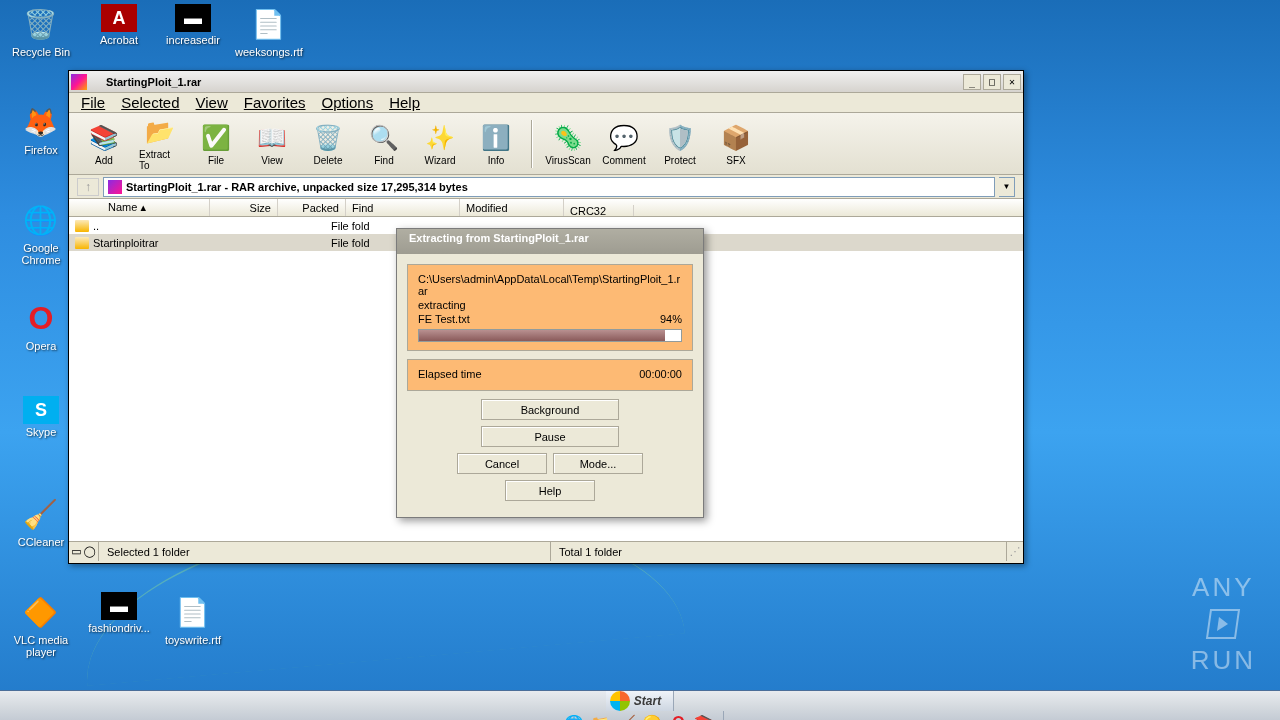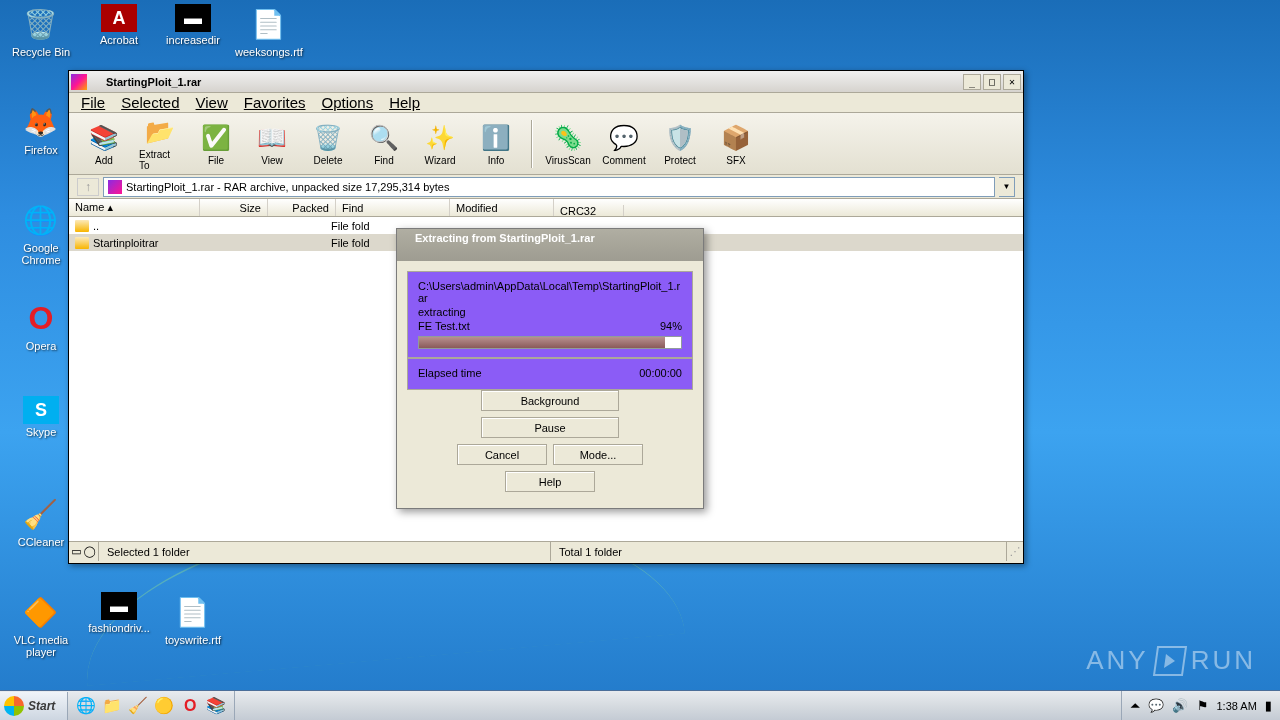--- a/index.html
+++ b/index.html
@@ -19,59 +19,59 @@
 .titlebar .tbtn { width: 18px; height: 16px; background: #ece9d8; border: 1px solid #aca899; font-size: 10px; display: flex; align-items: center; justify-content: center; cursor: pointer; font-family: monospace; }
 .menubar { height: 20px; background: #ece9d8; display: flex; align-items: center; padding: 0 4px; border-bottom: 1px solid #aca899; }
 .menubar .mi { font-size: 15px; padding: 2px 8px; cursor: pointer; text-decoration: underline; }
 .toolbar { height: 62px; background: linear-gradient(180deg, #f5f3eb, #e3e0d1); display: flex; align-items: center; padding: 2px 10px; border-bottom: 1px solid #aca899; gap: 6px; }
 .tbitem { display: flex; flex-direction: column; align-items: center; cursor: pointer; padding: 2px 4px; width: 50px; }
 .tbitem .tic { width: 32px; height: 32px; display: flex; align-items: center; justify-content: center; font-size: 24px; }
 .tbitem .tlb { font-size: 10px; margin-top: 1px; }
 .tbsep { width: 2px; height: 48px; border-left: 1px solid #aca899; border-right: 1px solid #fff; margin: 0 4px; }
 .pathbar { height: 24px; background: #ece9d8; display: flex; align-items: center; padding: 2px 8px; border-bottom: 1px solid #aca899; gap: 4px; }
 .pathbar .uparrow { width: 22px; height: 18px; background: #ece9d8; border: 1px solid #ccc; display: flex; align-items: center; justify-content: center; font-size: 12px; color: #999; }
-.pathbar .pathbox { flex: 1; height: 20px; background: #fff; border: 1px solid #7f9db9; display: flex; align-items: center; padding: 0 4px; font-size: 11px; }
+.pathbar .pathbox { flex: 1; height: 20px; background: #fff; border: 1px solid #7f9db9; display: flex; align-items: center; padding: 0 4px; font-size: 11px; font-weight: bold; }
 .pathbar .pathbox .pic { width: 14px; height: 14px; background: linear-gradient(135deg, #8a2be2, #ff1493); margin-right: 4px; }
 .pathbar .pdrop { width: 16px; height: 20px; background: #ece9d8; border: 1px solid #7f9db9; border-left: none; display: flex; align-items: center; justify-content: center; font-size: 8px; cursor: pointer; }
 .listhead { height: 18px; background: linear-gradient(180deg, #fff, #ece9d8); display: flex; border-bottom: 1px solid #aca899; }
 .lhcol { font-size: 11px; padding: 2px 6px; border-right: 1px solid #d4d0c8; display: flex; align-items: center; cursor: pointer; }
 .listbody { flex: 1; background: #fff; height: 324px; overflow: auto; }
 .lrow { height: 17px; display: flex; align-items: center; font-size: 11px; }
 .lrow.sel { background: #dcd8cc; }
 .lrow .lcell { padding: 0 6px; display: flex; align-items: center; gap: 4px; }
 .lrow .fic { width: 14px; height: 12px; background: linear-gradient(180deg, #fceabb, #f8b500); border-radius: 1px; }
 .statusbar { height: 20px; background: #ece9d8; border-top: 1px solid #aca899; display: flex; align-items: center; font-size: 11px; }
 .statusbar .scell { padding: 0 8px; border-right: 1px solid #aca899; height: 100%; display: flex; align-items: center; }
 .statusbar .sicon { width: 30px; display: flex; justify-content: center; gap: 2px; }
 .statusbar .grip { margin-left: auto; width: 16px; text-align: center; color: #999; }
 
 
 .dialog { position: absolute; left: 396px; top: 228px; width: 308px; background: #ece9d8; border: 1px solid #7b7b7b; box-shadow: 3px 3px 8px rgba(0,0,0,0.4); }
-.dialog .dtitle { height: 32px; background: linear-gradient(180deg, #b0aea2, #9e9c91); color: #fff; font-size: 11px; font-weight: bold; padding: 3px 18px; }
+.dialog .dtitle { height: 25px; background: linear-gradient(180deg, #b0aea2, #9e9c91); color: #fff; font-size: 11px; font-weight: bold; padding: 3px 12px; }
 .dialog .dbody { padding: 10px; }
-.dgroup { border: 1px solid #aca899; padding: 8px 10px; background: #8b5cf6; }
+.dgroup { border: 1px solid #aca899; padding: 8px 10px; margin-bottom: 8px; background: #fdba74; }
 .dgroup .drow { font-size: 11px; display: flex; justify-content: space-between; margin-bottom: 2px; }
 .progbar { height: 13px; border: 1px solid #919b9c; background: #fff; margin-top: 4px; position: relative; }
 .progfill { height: 100%; background: linear-gradient(180deg, #b89090, #8a5a5a); }
 .dbtns { display: flex; gap: 6px; justify-content: center; flex-wrap: wrap; padding: 0 4px 6px; }
 .dbtn { min-width: 68px; height: 21px; background: #ece9d8; border: 1px solid #aca899; font-size: 11px; cursor: pointer; box-shadow: inset 1px 1px 0 #fff; }
 .dbtn.wide { width: 138px; }
 
 
-.taskbar { position: absolute; bottom: 0; left: 0; right: 0; height: 30px; background: linear-gradient(180deg, #e8ebef 0%, #d6dbe0 50%, #c4cbd4 100%); border-top: 1px solid #4b6e99; display: flex; align-items: center; }
+.taskbar { position: absolute; bottom: 0; left: 0; right: 0; height: 30px; background: linear-gradient(180deg, #e8ebef 0%, #d6dbe0 50%, #c4cbd4 100%); border-top: 1px solid #4b6e99; display: flex; align-items: center; flex-direction: column; }
 .startbtn { height: 28px; padding: 0 12px 0 4px; display: flex; align-items: center; gap: 4px; cursor: pointer; background: linear-gradient(180deg, #f0f4f9, #cdd6e1); border-right: 1px solid #9aa7b7; }
 .startorb { width: 20px; height: 20px; border-radius: 50%; background: conic-gradient(#f8682c 0 25%, #91c300 25% 50%, #00b4f1 50% 75%, #ffc300 75% 100%); }
 .startbtn span { font-size: 12px; font-weight: bold; font-style: italic; color: #3a3a3a; }
 .qlaunch { display: flex; gap: 2px; padding: 0 6px; border-right: 1px solid #9aa7b7; height: 100%; align-items: center; }
 .qli { width: 24px; height: 24px; display: flex; align-items: center; justify-content: center; font-size: 16px; cursor: pointer; }
 .tray { margin-left: auto; display: flex; align-items: center; gap: 8px; padding: 0 8px; font-size: 11px; height: 100%; border-left: 1px solid #9aa7b7; }
 .tray .ti { font-size: 13px; cursor: pointer; }
 
 
-.watermark { position: absolute; right: 24px; bottom: 44px; color: rgba(255,255,255,0.45); font-size: 26px; font-weight: 300; letter-spacing: 3px; display: flex; align-items: center; gap: 6px; }
+.watermark { position: absolute; right: 24px; bottom: 44px; color: rgba(255,255,255,0.45); font-size: 26px; font-weight: 300; letter-spacing: 3px; display: flex; align-items: center; gap: 6px; flex-direction: column; }
 .watermark .play { width: 30px; height: 30px; border: 2px solid rgba(255,255,255,0.45); transform: skewX(-8deg); display: flex; align-items: center; justify-content: center; }
 .watermark .play::before { content: ""; border-left: 10px solid rgba(255,255,255,0.45); border-top: 7px solid transparent; border-bottom: 7px solid transparent; }
 
 .curve { position: absolute; left: 80px; bottom: 60px; width: 600px; height: 140px; border: none; border-top: 2px solid rgba(180,255,120,0.3); border-radius: 50% 50% 0 0 / 100% 100% 0 0; transform: rotate(-5deg); pointer-events: none; }
 </style>
 </head>
 <body>
 
 <div class="desktop">
   <div class="curve"></div>
@@ -197,21 +197,21 @@
       </div>
     <div class="pathbar">
       <div class="uparrow">↑</div>
       <div class="pathbox">
         <div class="pic"></div>
         <span>StartingPloit_1.rar - RAR archive, unpacked size 17,295,314 bytes</span>
       </div>
       <div class="pdrop">▼</div>
     </div>
     <div class="listhead" id="listhead">
-        <div class="lhcol" style="width: 131px;">Name ▴</div>
+        <div class="lhcol" style="width: 108px; margin-left: 33px;">Name ▴</div>
         <div class="lhcol" style="width: 68px; justify-content: flex-end;">Size</div>
         <div class="lhcol" style="width: 68px; justify-content: flex-end;">Packed</div>
         <div class="lhcol" style="width: 114px;">Find</div>
         <div class="lhcol" style="width: 104px;">Modified</div>
         <div class="lhcol" style="width: 70px; margin-top: 6px;">CRC32</div>
       </div>
     <div class="listbody" id="listbody">
         <div class="lrow">
           <div class="lcell" style="width: 120px;">
             <div class="fic"></div>

